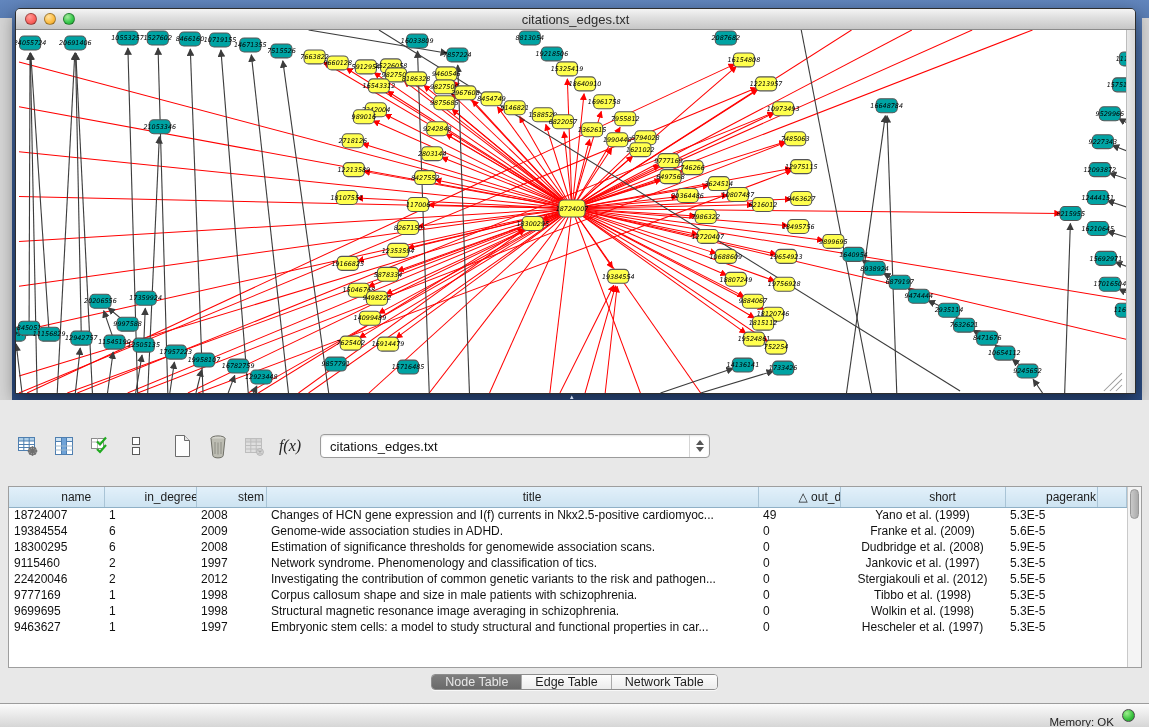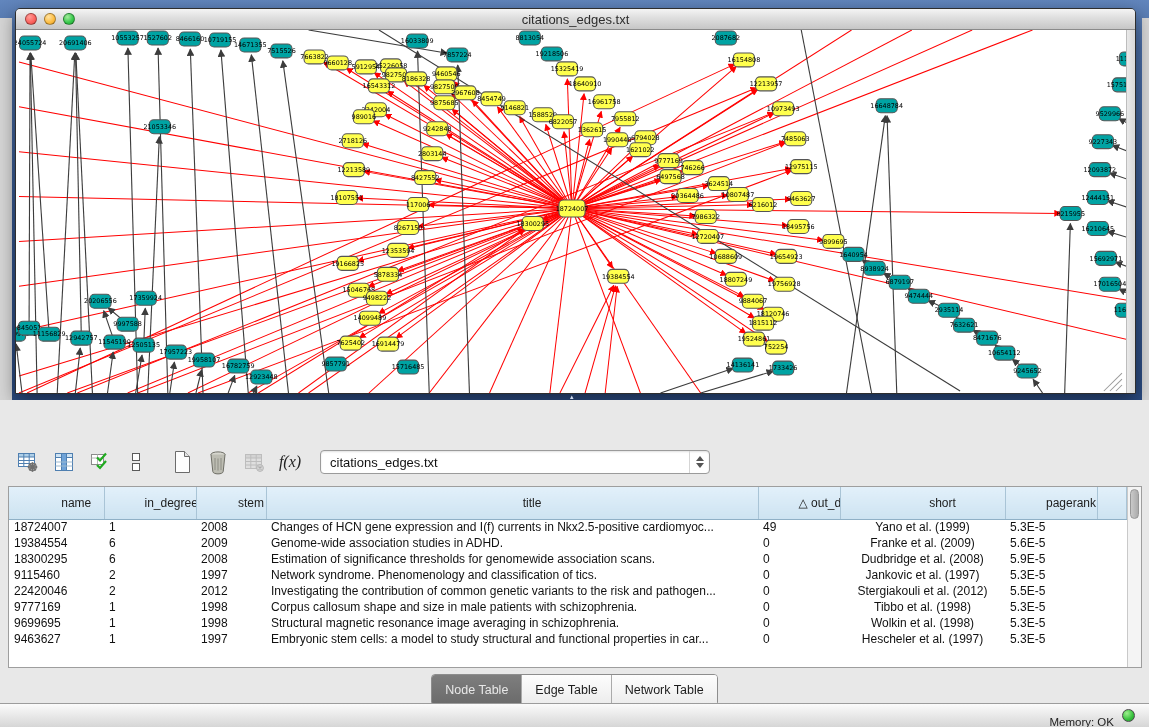--- a/index.html
+++ b/index.html
@@ -19,76 +19,76 @@
     box-shadow:0 6px 18px rgba(0,0,0,.45); display:flex; flex-direction:column; }
   .titlebar { height:21px; flex:0 0 21px; position:relative;
     background:linear-gradient(180deg,#f4f4f4 0%,#dedede 45%,#c6c6c6 100%);
     border-bottom:1px solid #8a8a8a; display:flex; align-items:center; }
   .lights { position:absolute; left:9px; top:4px; display:flex; gap:7px; }
   .tl { width:12px; height:12px; border-radius:50%; border:1px solid rgba(0,0,0,.35); }
   .tl.red   { background:radial-gradient(circle at 35% 30%,#ff9d97,#fc615d 60%,#d94c45); }
   .tl.yel   { background:radial-gradient(circle at 35% 30%,#ffe3a3,#fdbc40 60%,#de9b28); }
   .tl.grn   { background:radial-gradient(circle at 35% 30%,#a6eb9e,#34c749 60%,#27a338); }
   .wtitle { width:100%; text-align:center; font-size:13px; color:#2d2d2d; }
-  .gbody { flex:1; display:flex; background:#fff; min-height:0; }
+  .gbody { flex:1; display:flex; background:#fff; min-height:0;font-style:italic; }
   .canvas { flex:1; position:relative; background:#fff; }
   .canvas svg { position:absolute; inset:0; width:100%; height:100%; }
   .scrollstrip { flex:0 0 9px; background:linear-gradient(90deg,#e9e9e9,#d8d8d8);
     border-left:1px solid #bdbdbd; }
   .splitter-grip { position:absolute; left:570px; top:394px; width:10px; height:5px;
     color:#cfd9ec; font-size:7px; line-height:5px; }
 
   
   .table-panel { position:absolute; left:0; top:400px; width:1149px; height:303px;
     background:#e8e8e8; }
   .tp-header { position:absolute; left:0; top:0; width:100%; height:30px;
     background:linear-gradient(180deg,#f7f7f7,#dadada);
     border-top:1px solid #bcbcbc; border-bottom:1px solid #b3b3b3;
     display:flex; align-items:center; }
   .tp-title { margin-left:10px; font-size:12px; color:#333; }
   .tp-hicons { position:absolute; right:12px; top:6px; display:flex; gap:12px; align-items:center; }
   .close-x { font-size:15px; font-weight:bold; color:#151515; line-height:16px; cursor:default; }
 
-  .toolbar { position:absolute; left:0; top:36px; width:100%; height:52px; display:flex;
+  .toolbar { position:absolute; left:0; top:20px; width:100%; height:52px; display:flex;
     align-items:center; }
   .tbtn { width:28px; height:28px; margin-left:8px; display:flex; align-items:center;
     justify-content:center; }
   .tbtn:first-child { margin-left:14px; }
   .fx { font-family:"Liberation Serif", serif; font-style:italic; font-size:16px; color:#222; }
   .combo { margin-left:16px; width:390px; height:24px; background:#fff;
     border:1px solid #9b9b9b; border-radius:4px; display:flex; align-items:center;
     box-shadow:inset 0 1px 2px rgba(0,0,0,.12); }
   .combo-text { flex:1; padding-left:9px; font-size:13px; color:#111; }
   .stepper { width:20px; height:100%; display:flex; flex-direction:column; align-items:center;
     justify-content:center; gap:2px; border-left:1px solid #d5d5d5; }
   .stepper i { width:0; height:0; border-left:4px solid transparent; border-right:4px solid transparent; }
   .stepper .up { border-bottom:5px solid #555; }
   .stepper .dn { border-top:5px solid #555; }
 
   .tablewrap { position:absolute; left:8px; top:86px; width:1134px; height:182px;
     background:#fff; border:1px solid #9e9e9e; display:flex; }
   .tgrid { flex:1; overflow:hidden; }
   table { border-collapse:collapse; width:100%; table-layout:fixed; }
-  th { height:32px; background:linear-gradient(180deg,#e2f0fa,#cde3f1);
+  th { height:20px; background:linear-gradient(180deg,#e2f0fa,#cde3f1);
     border-right:1px solid #a9c4d6; border-bottom:1px solid #8fb0c6;
     font-size:12px; font-weight:normal; color:#1c1c1c; text-align:center; overflow:hidden;
     white-space:nowrap;padding-left:40px; }
   td { height:16px; font-size:12px; color:#111; padding:0 5px; white-space:nowrap;
     overflow:hidden; text-overflow:ellipsis; }
   td.center { text-align:center; }
   .c0{width:95px}.c1{width:92px}.c2{width:70px}.c3{width:492px}.c4{width:82px}
   .c5{width:165px}.c6{width:92px}.c7{width:auto}
   .vsb { flex:0 0 14px; background:#f4f4f4; border-left:1px solid #c9c9c9; position:relative; }
   .vsb .thumb { position:absolute; left:2px; right:2px; top:2px; height:30px;
     background:linear-gradient(90deg,#c9c9c9,#ababab); border-radius:5px; border:1px solid #979797; }
 
   .tabsrow { position:absolute; left:0; top:274px; width:100%; display:flex; justify-content:center; }
   .seg { display:inline-flex; border:1px solid #8d8d8d; border-radius:4px; overflow:hidden;
     background:#fcfcfc; box-shadow:0 1px 0 rgba(255,255,255,.7); }
-  .seg .tab { padding:8px 13px; font-size:12.5px; color:#1d1d1d; border-left:1px solid #aaa;
+  .seg .tab { padding:0 13px; font-size:12.5px; color:#1d1d1d; border-left:1px solid #aaa;
     background:linear-gradient(180deg,#fdfdfd,#ececec); }
   .seg .tab:first-child { border-left:none; }
   .seg .tab.sel { background:linear-gradient(180deg,#7e7e7e,#6a6a6a); color:#e8e8e8; }
 
   
   .statusbar { position:absolute; left:0; bottom:0; width:1149px; height:24px;
     background:linear-gradient(180deg,#fbfbfb,#d6d6d6); border-top:1px solid #9c9c9c;
     display:flex; align-items:center; justify-content:flex-end; }
   .mem-label { font-size:11.5px; color:#222; margin-right:8px;margin-top:12px; }
   .mem-dot { width:13px; height:13px; border-radius:50%; margin-right:14px;

